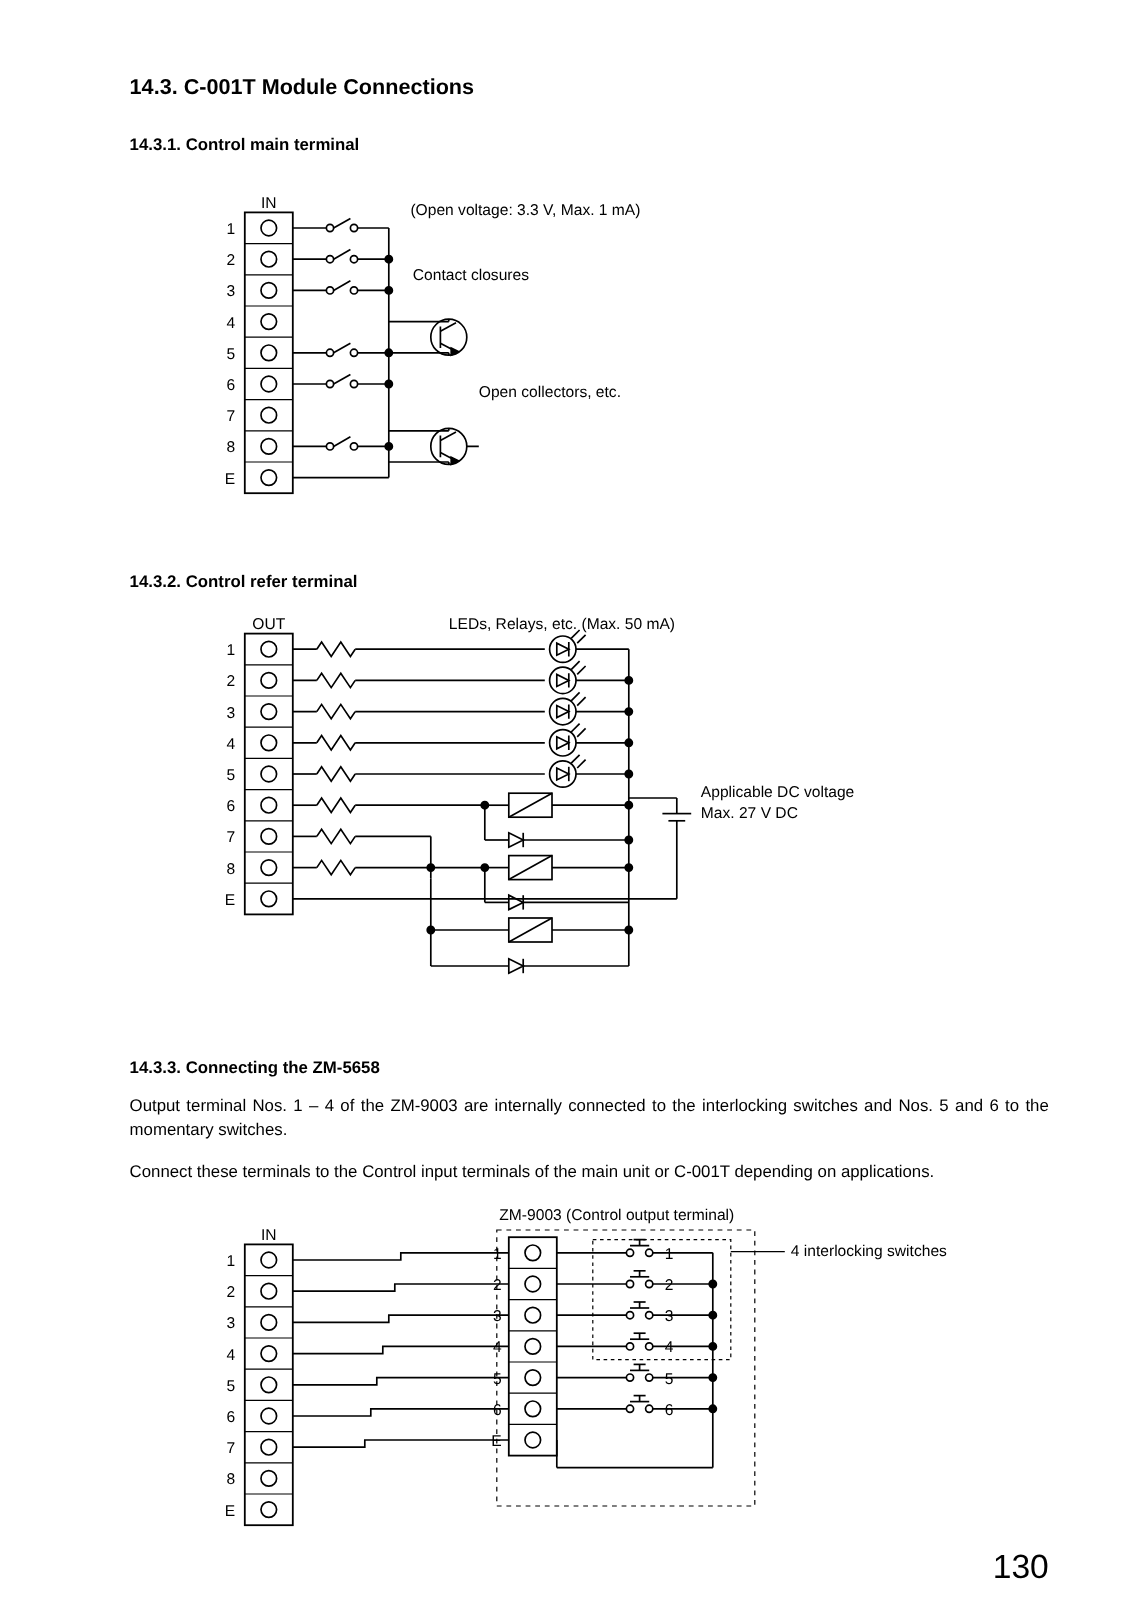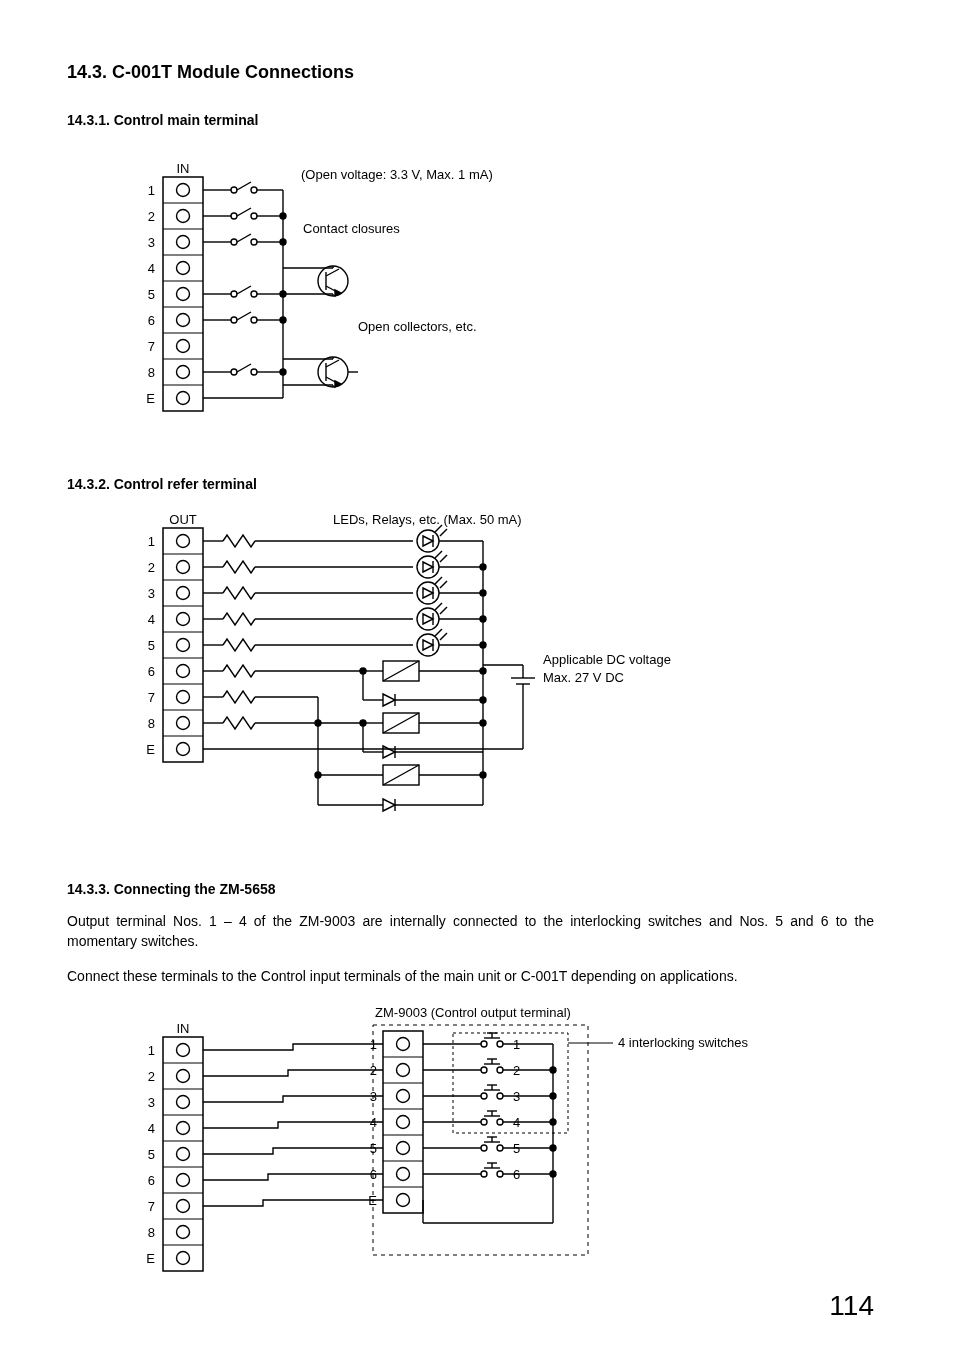--- a/index.html
+++ b/index.html
@@ -16,21 +16,21 @@
   .page {
     position: relative;
     width: var(--page-width);
     height: var(--page-height);
     margin: 0 auto;
     font-family: Arial, Helvetica, sans-serif;
     color: var(--text);
     font-size: 14px;
     line-height: 1.4;
     box-sizing: border-box;
-    padding: 60px 80px 40px 67px;
+    padding: 60px 80px 40px 108px;
   }
   h2.sec-title {
     font-size: 18px;
     font-weight: bold;
     margin: 0 0 26px 0;
   }
   h3.subsec {
     font-size: 14px;
     font-weight: bold;
     margin: 0 0 12px 0;
@@ -558,14 +558,14 @@
           <polyline points="120,99 200,99 200,93 300,93"></polyline>
           <polyline points="120,125 195,125 195,119 300,119"></polyline>
           <polyline points="120,151 190,151 190,145 300,145"></polyline>
           <polyline points="120,177 185,177 185,171 300,171"></polyline>
           <polyline points="120,203 180,203 180,197 300,197"></polyline>
         </g>
       </svg>
     </figure>
   </div>
 
-  <div class="page-number">114</div>
+  <div class="page-number">130</div>
 </div>
 
 </body></html>

